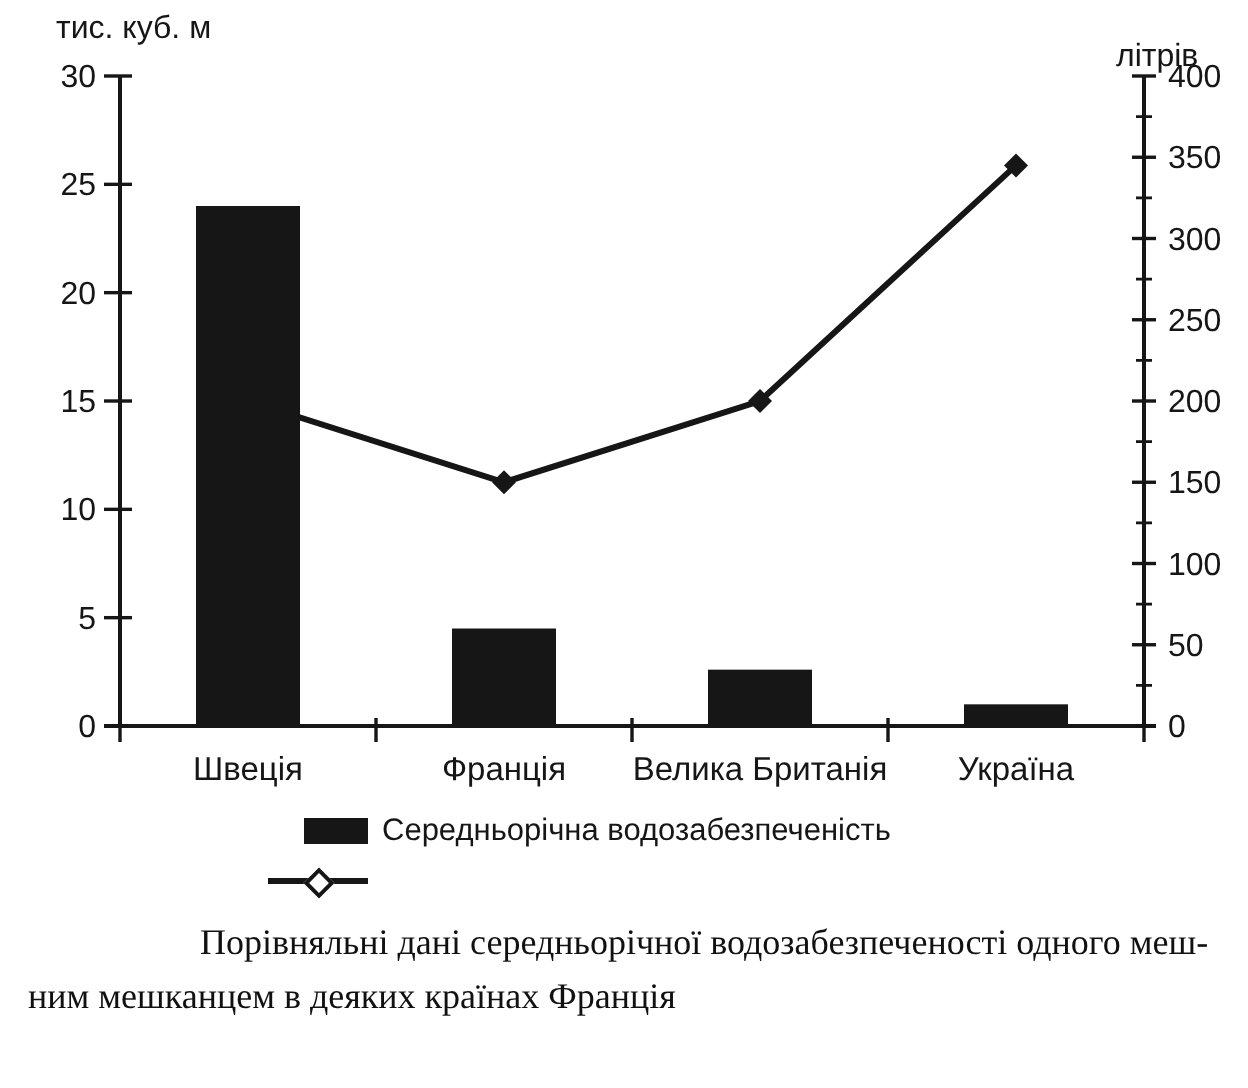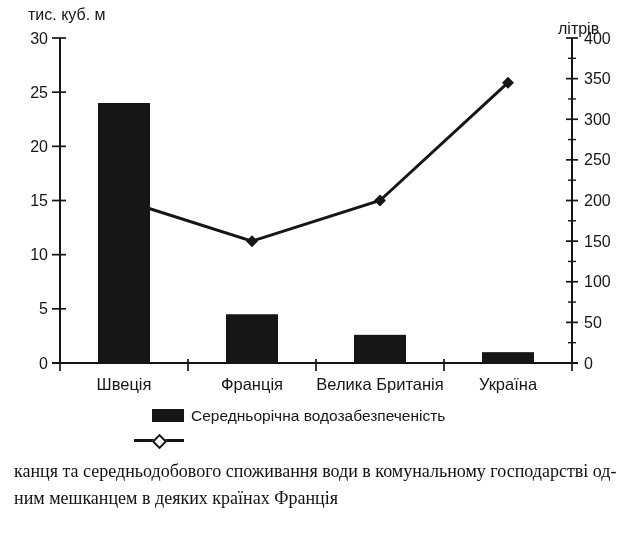--- a/index.html
+++ b/index.html
@@ -155,16 +155,16 @@
       <span class="legend-swatch-col">
         <span class="swatch-line">
           <span class="stroke"></span>
             <span class="diamond"></span>
         </span>
       </span>
     </div>
   </div>
 
   <div class="caption">
-    <div class="cap-line">канця та середньодобового споживання води в комунальному господарстві од-</div>
+    <div class="cap-line indent">Порівняльні дані середньорічної водозабезпеченості одного меш-</div>
     <div class="cap-line">ним мешканцем в деяких країнах Франція</div>
   </div>
 </div>
 
 </body></html>

